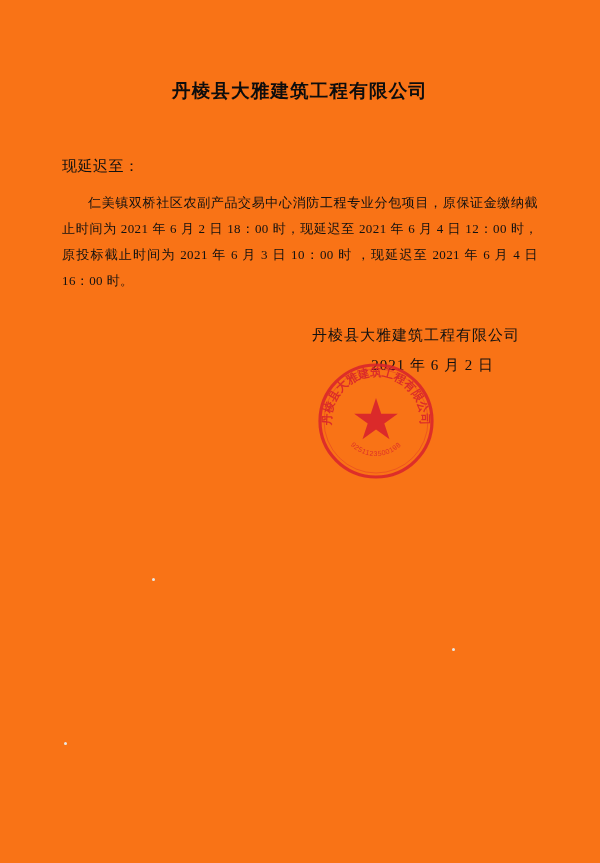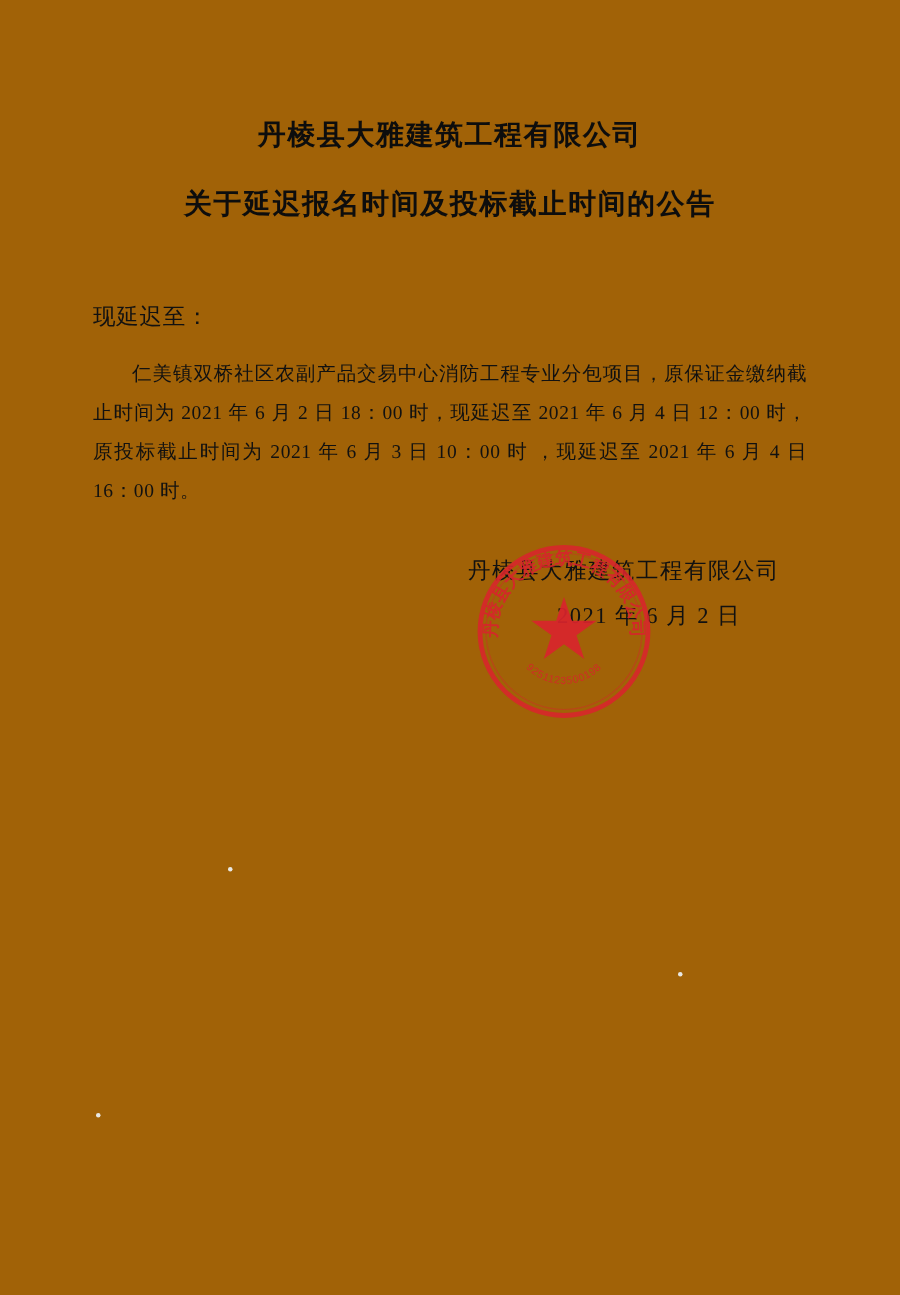--- a/index.html
+++ b/index.html
@@ -14,21 +14,21 @@
     color: #111111;
     position: relative;
     overflow: hidden;
   }
   .page {
     position: absolute;
     left: 0;
     top: 0;
     width: 600px;
     height: 863px;
-    background: #a16207;
+    background: #f97316;
   }
   .doc-body {
     position: absolute;
     left: 62px;
     top: 0;
     width: 476px;
   }
   .title-block {
     margin-top: 78px;
     text-align: center;
@@ -109,21 +109,20 @@
 </style>
 </head>
 <body>
 
 <div class="page">
 
   <div class="doc-body">
 
     <div class="title-block">
       <div class="title-line">丹棱县大雅建筑工程有限公司</div>
-      <div class="title-line second">关于延迟报名时间及投标截止时间的公告</div>
     </div>
 
     <div class="salutation">现延迟至：</div>
 
     <div class="para">仁美镇双桥社区农副产品交易中心消防工程专业分包项目，原保证金缴纳截止时间为 2021 年 6 月 2 日 18：00 时，现延迟至 2021 年 6 月 4 日 12：00 时，原投标截止时间为 2021 年 6 月 3 日 10：00 时 ，现延迟至 2021 年 6 月 4 日 16：00 时。</div>
 
     <div class="signature-block">
       <div class="sign-line">丹棱县大雅建筑工程有限公司</div>
       <div class="sign-date">2021 年 6 月 2 日</div>
     </div>

